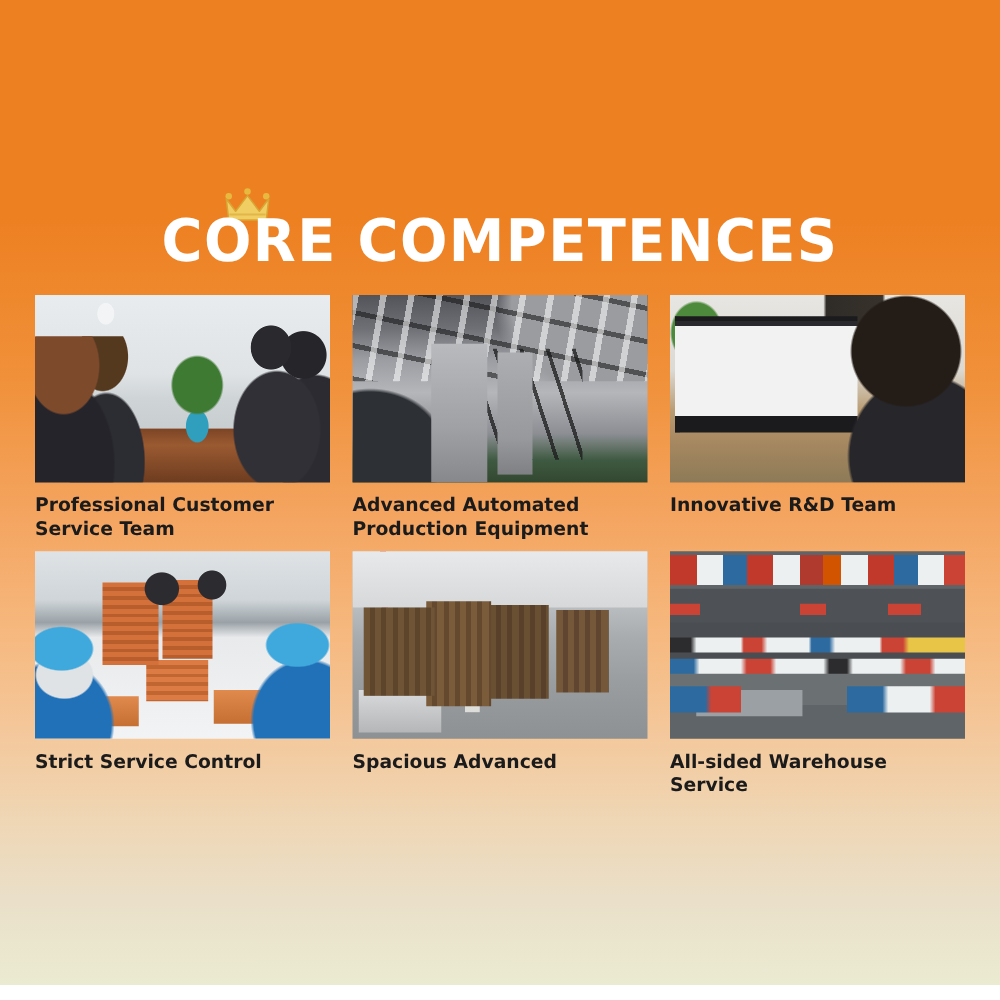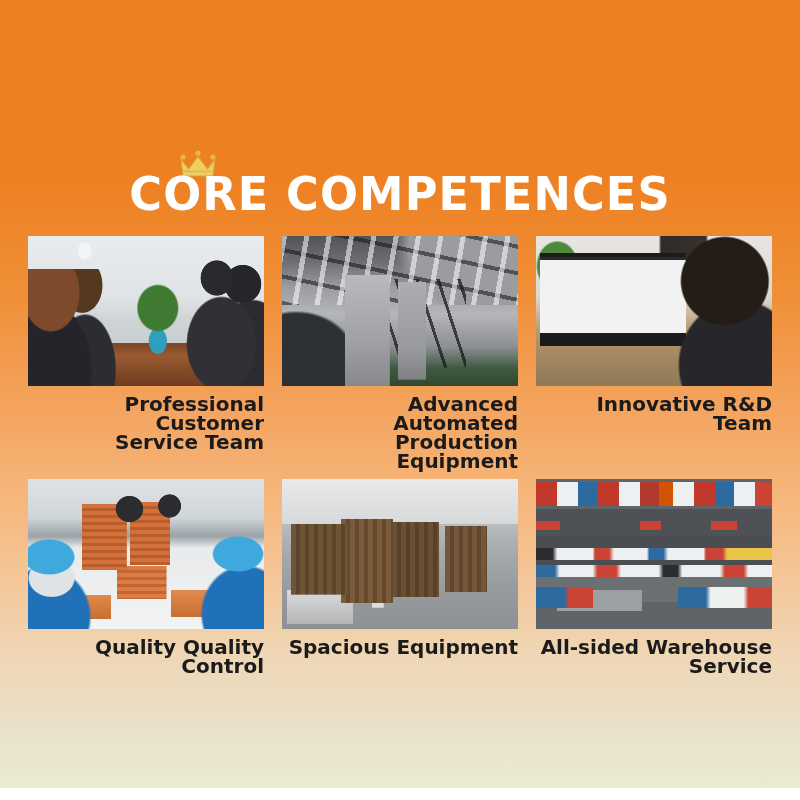--- a/index.html
+++ b/index.html
@@ -84,24 +84,24 @@
     width: 236px;
     height: 150px;
     overflow: hidden;
     background: #b9b9b9;
     display: block;
   }
 
   .caption {
     margin: 0;
     padding-top: 9px;
-    text-align: right;
+    text-align: left;
     color: #1b1b1b;
     font-family: "DejaVu Sans", sans-serif;
-    font-size: 20px;
+    font-size: 15px;
     font-weight: 600;
     line-height: 19px;
     white-space: pre-line;
   }
 
   
 
   
   .ph-meeting {
     background:
@@ -303,26 +303,26 @@
 Production Equipment</p>
     </div>
 
     <div class="cell">
       <div class="thumb ph-rnd"></div>
       <p class="caption">Innovative R&amp;D Team</p>
     </div>
 
     <div class="cell">
       <div class="thumb ph-qc"></div>
-      <p class="caption">Quality Quality Control</p>
+      <p class="caption">Strict Service Control</p>
     </div>
 
     <div class="cell">
       <div class="thumb ph-wh"></div>
-      <p class="caption">Spacious Equipment</p>
+      <p class="caption">Spacious Advanced</p>
     </div>
 
     <div class="cell">
       <div class="thumb ph-logi"></div>
       <p class="caption">All-sided Warehouse Service</p>
     </div>
 
   </div>
 </div>
 

